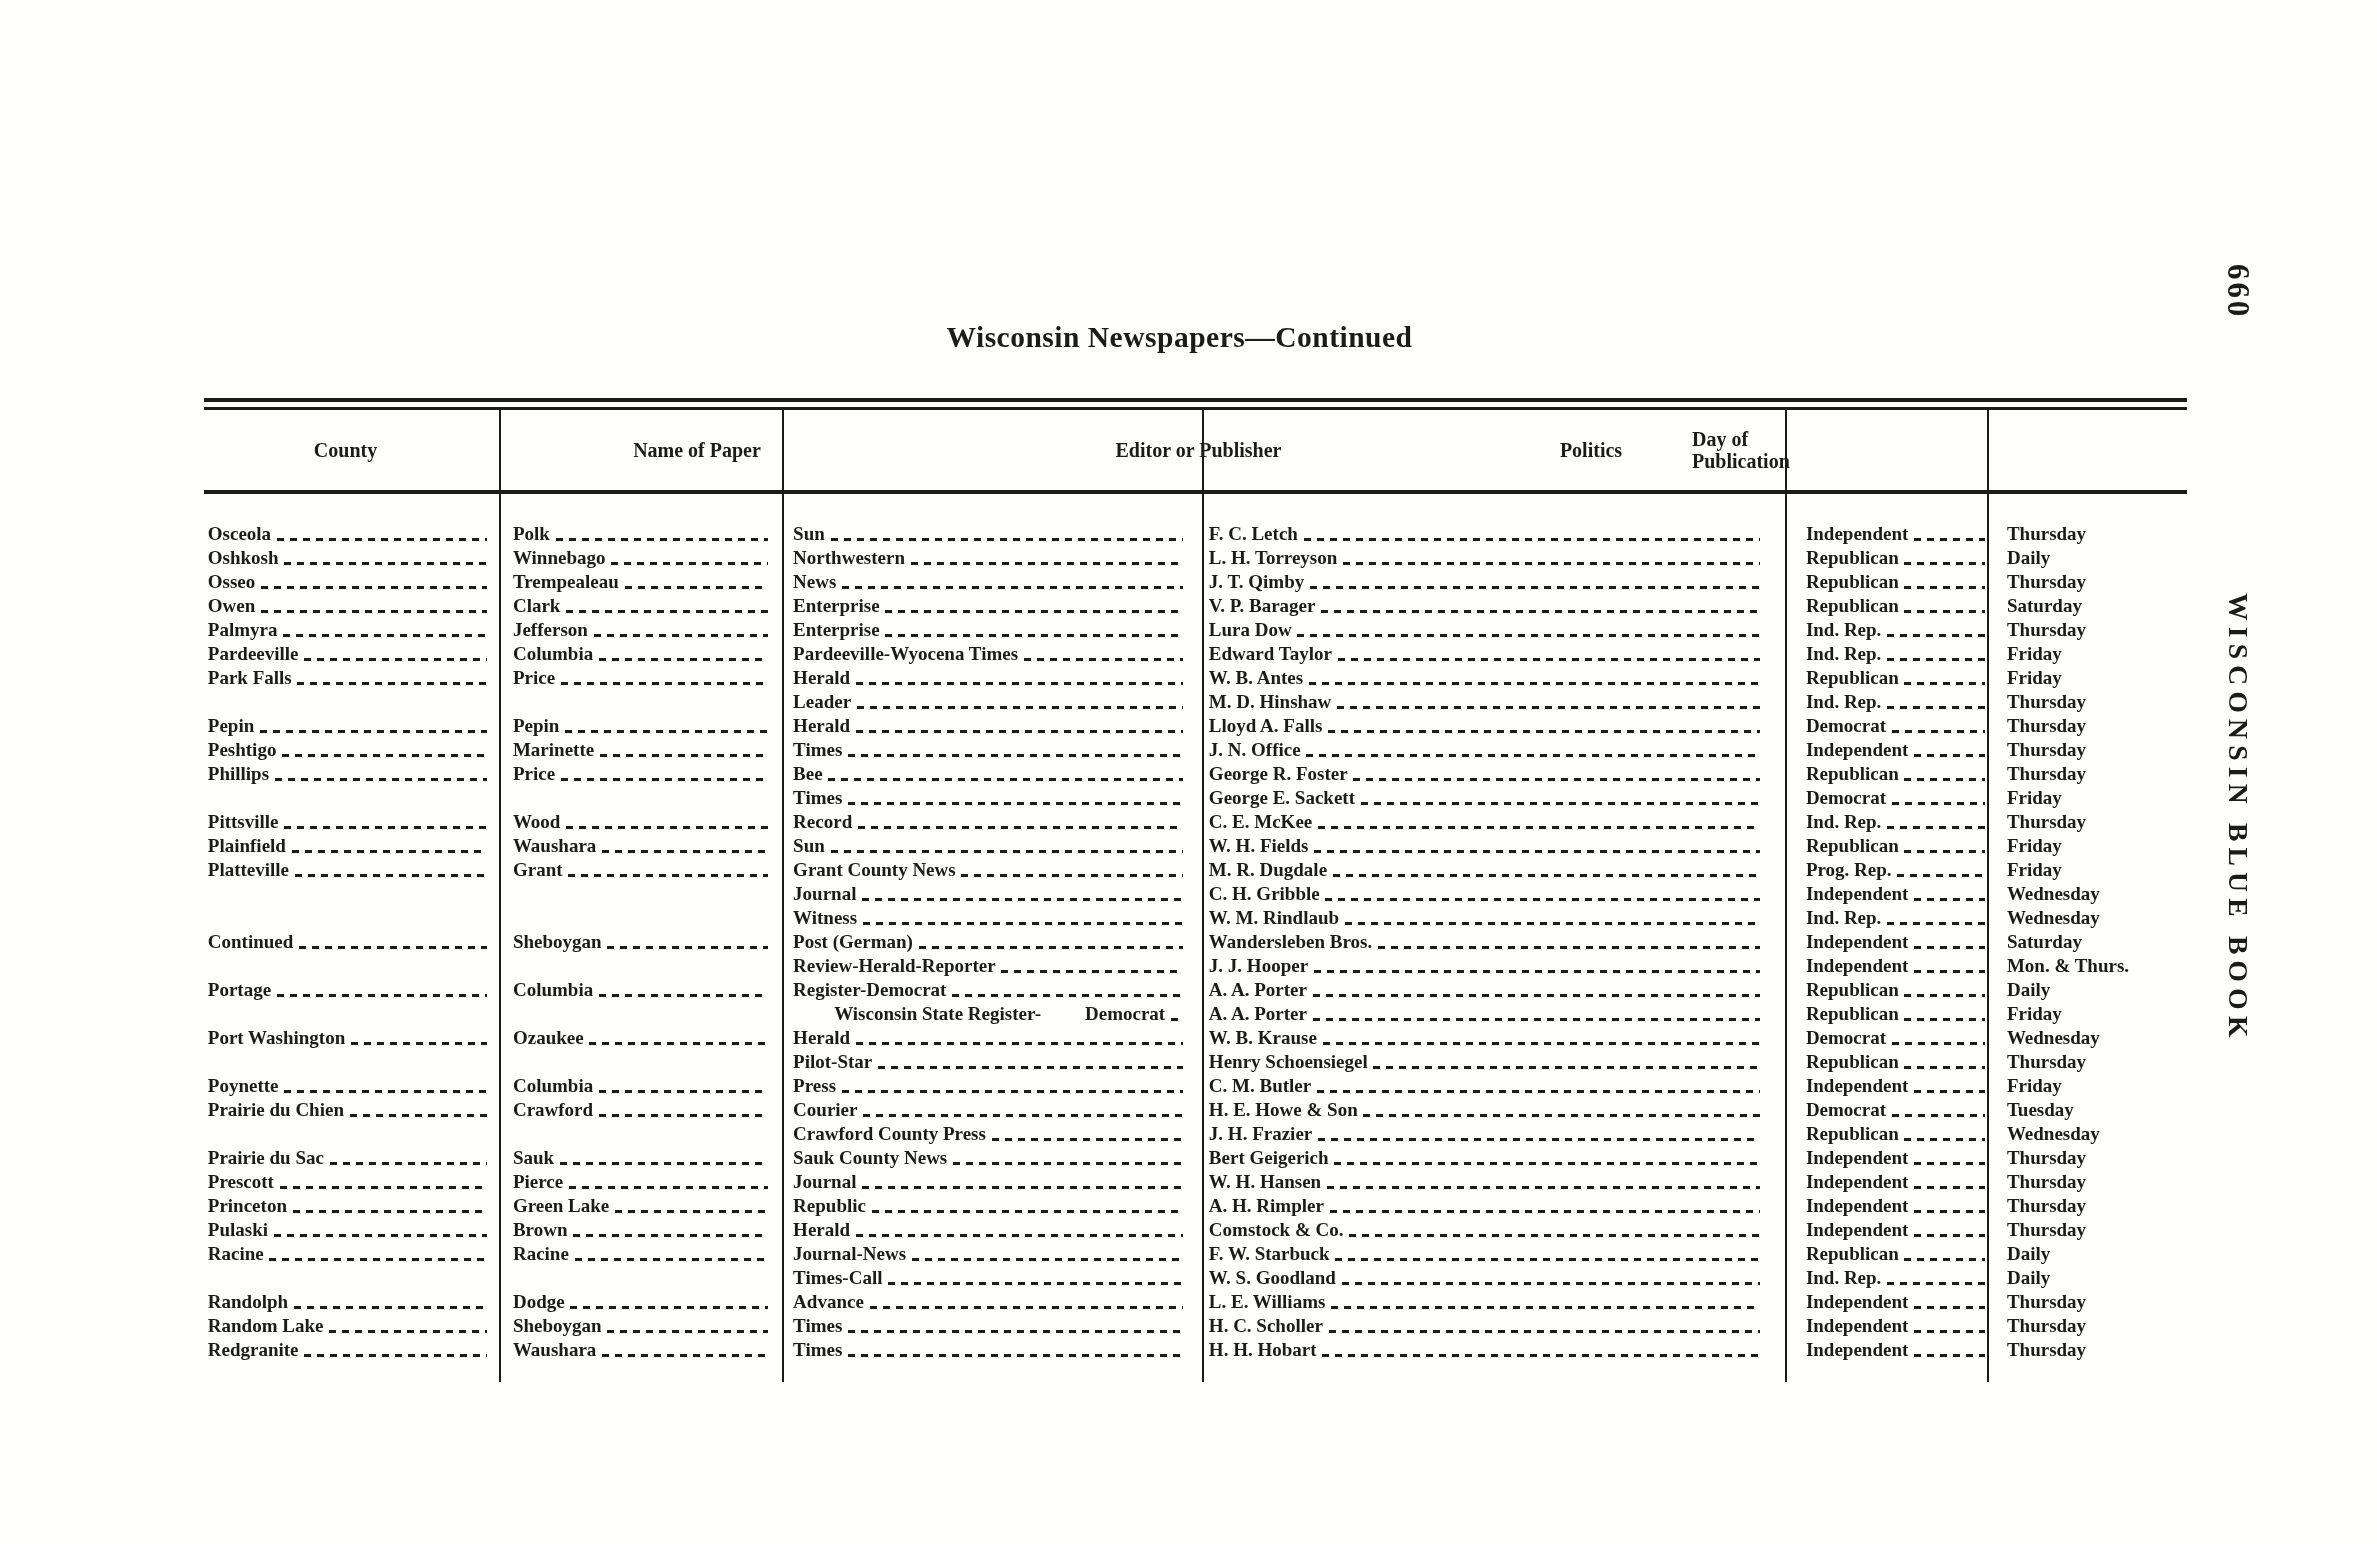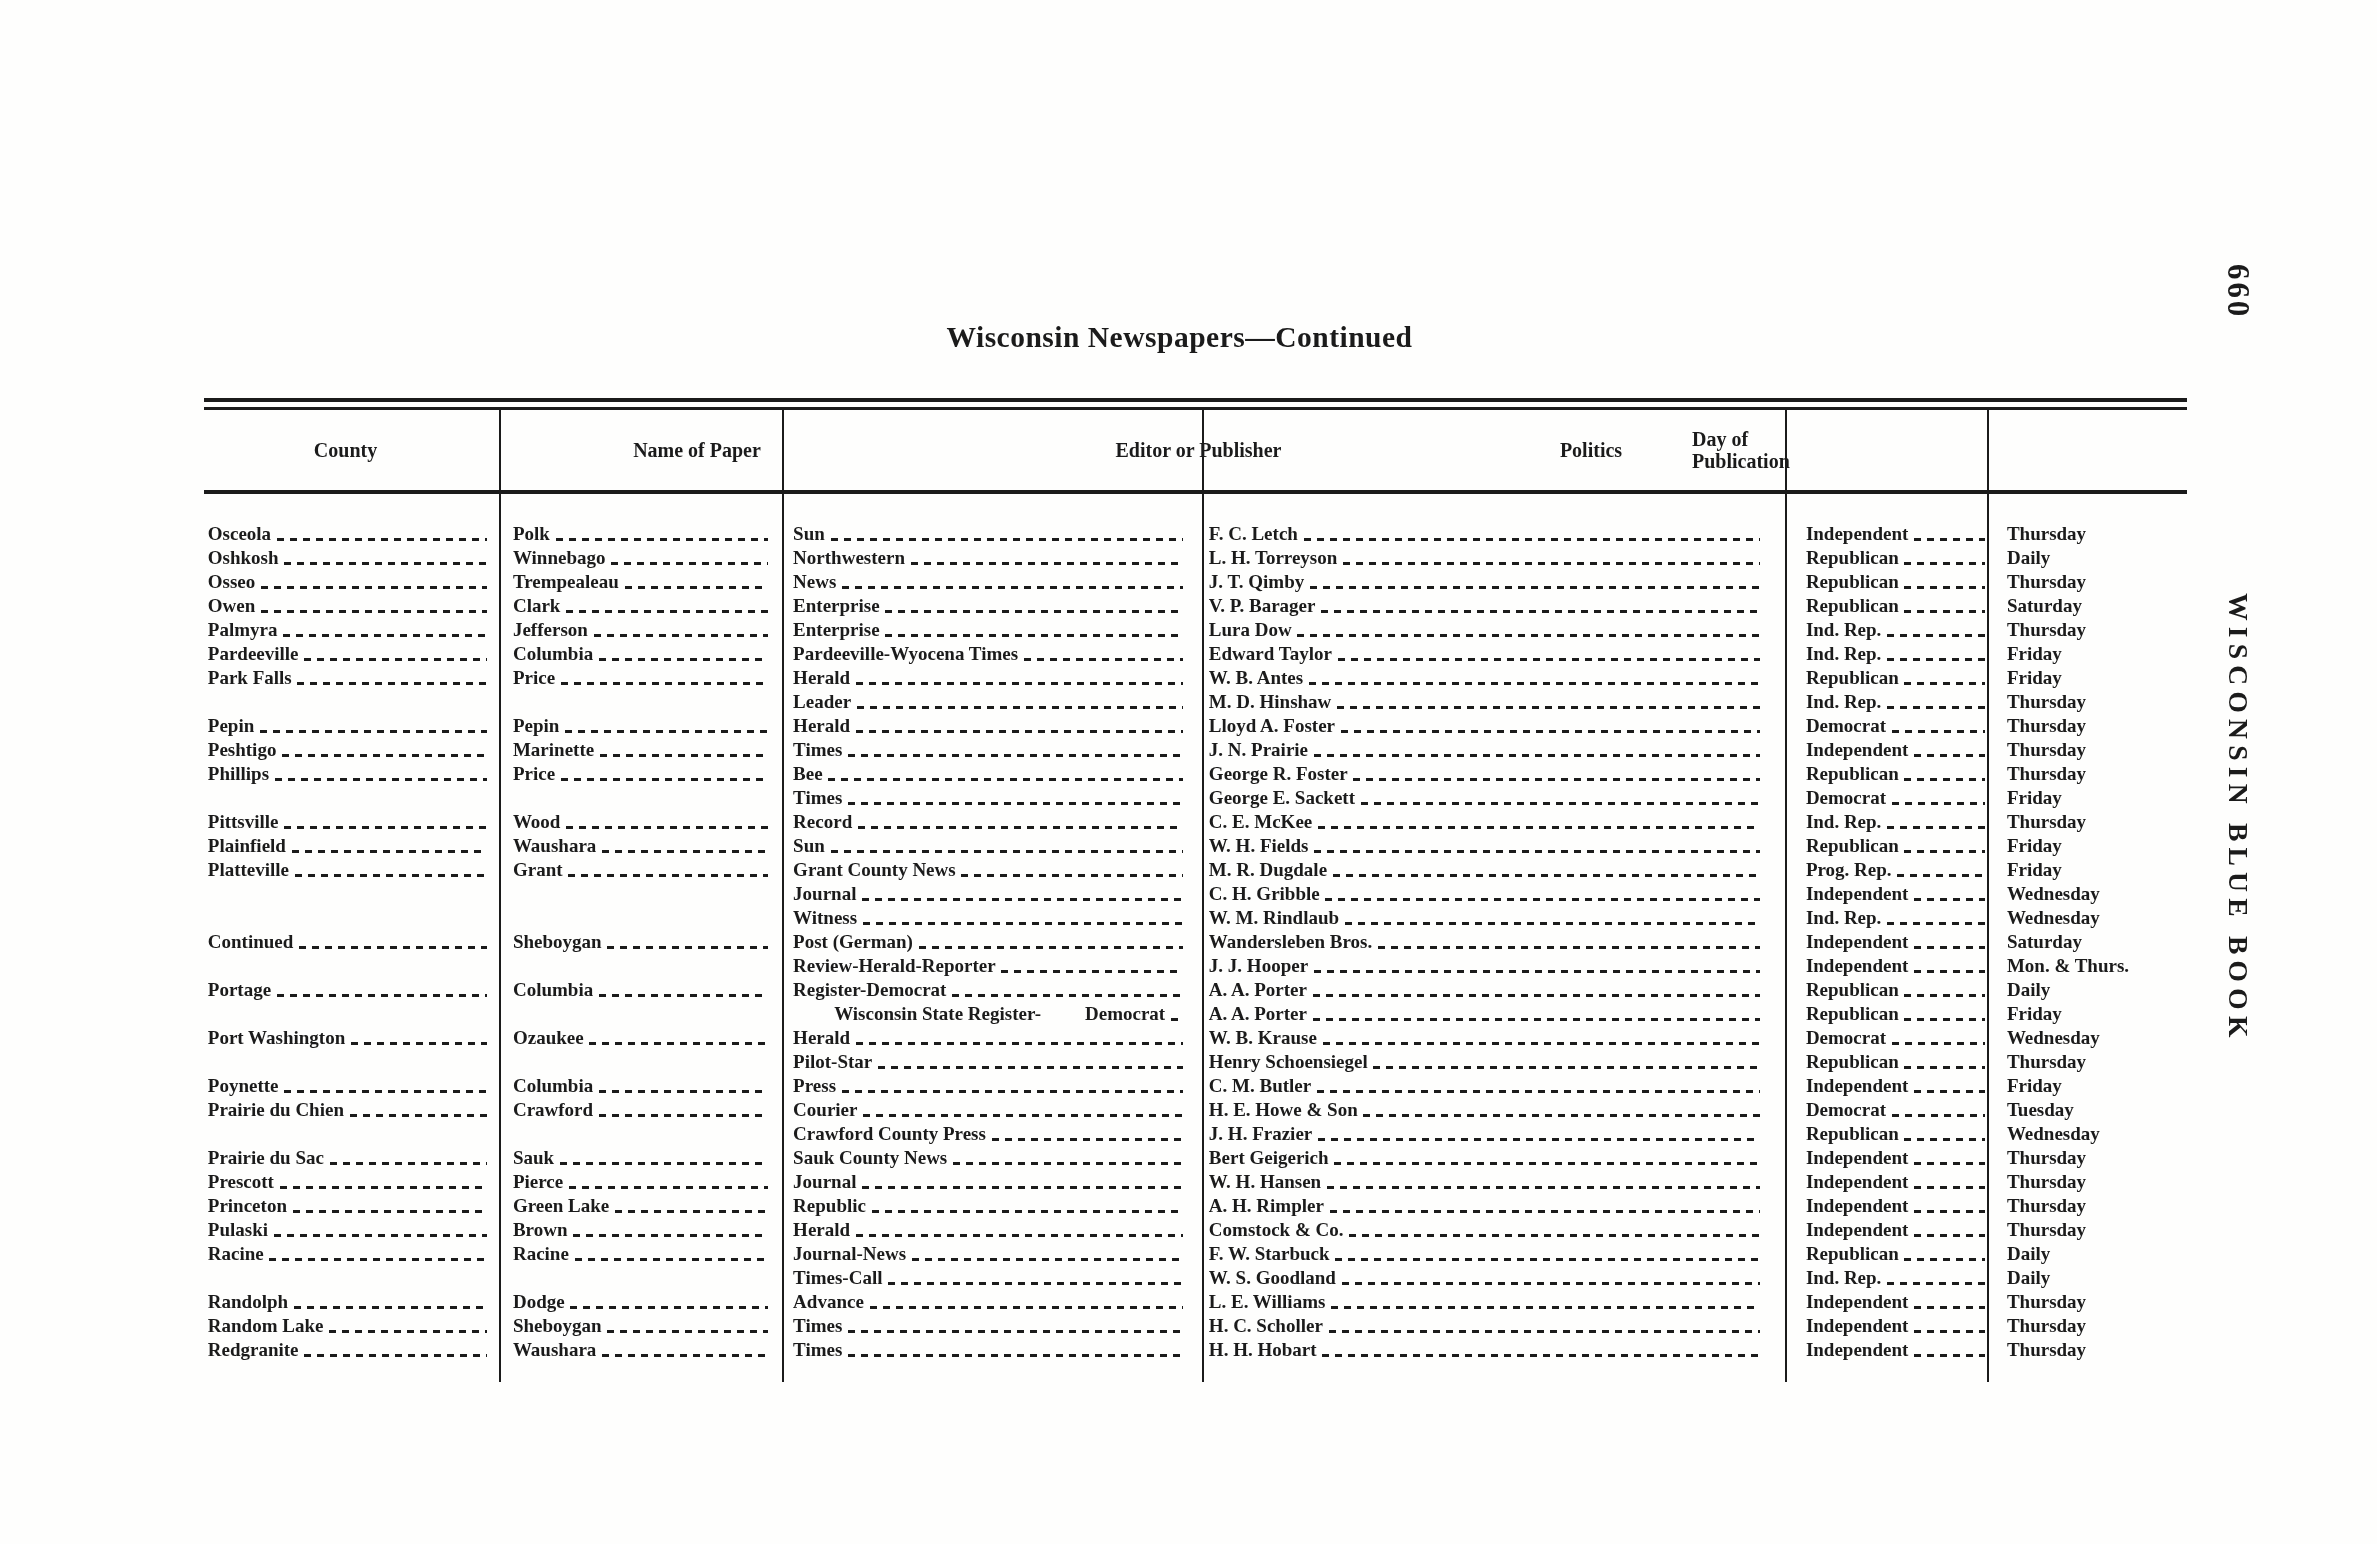--- a/index.html
+++ b/index.html
@@ -308,21 +308,21 @@
         </div>
         <div class="cell c-county">
           <span class="txt">Pepin</span>
           <span class="leader"></span>
         </div>
         <div class="cell c-paper">
           <span class="txt">Herald</span>
           <span class="leader"></span>
         </div>
         <div class="cell c-editor">
-          <span class="txt">Lloyd A. Foster</span>
+          <span class="txt">Lloyd A. Falls</span>
           <span class="leader"></span>
         </div>
         <div class="cell c-politics">
           <span class="txt">Democrat</span>
           <span class="leader"></span>
         </div>
         <div class="cell c-day">
           <span class="txt">Thursday</span>
         </div>
       </div>
@@ -333,21 +333,21 @@
         </div>
         <div class="cell c-county">
           <span class="txt">Marinette</span>
           <span class="leader"></span>
         </div>
         <div class="cell c-paper">
           <span class="txt">Times</span>
           <span class="leader"></span>
         </div>
         <div class="cell c-editor">
-          <span class="txt">J. N. Prairie</span>
+          <span class="txt">J. N. Office</span>
           <span class="leader"></span>
         </div>
         <div class="cell c-politics">
           <span class="txt">Independent</span>
           <span class="leader"></span>
         </div>
         <div class="cell c-day">
           <span class="txt">Thursday</span>
         </div>
       </div>

